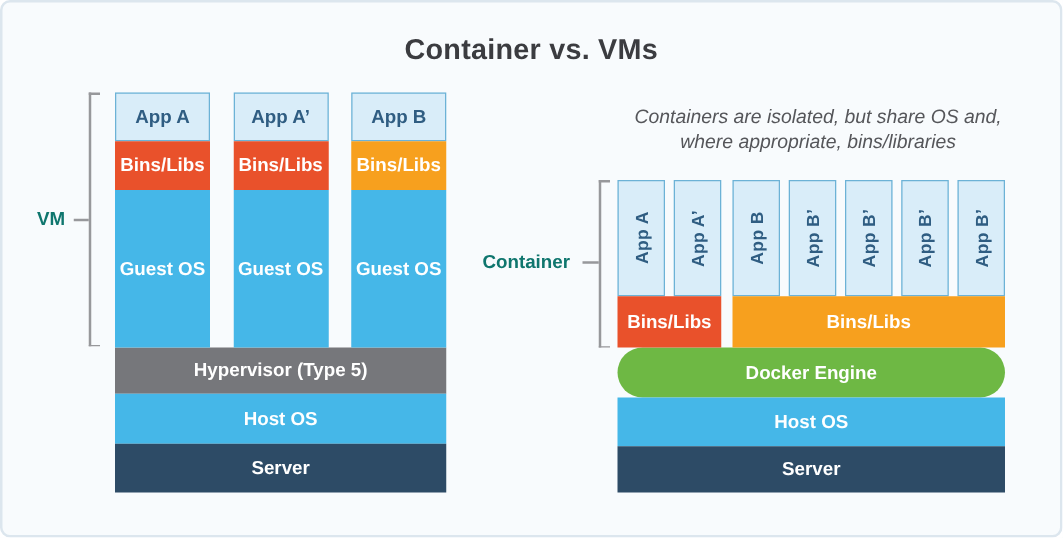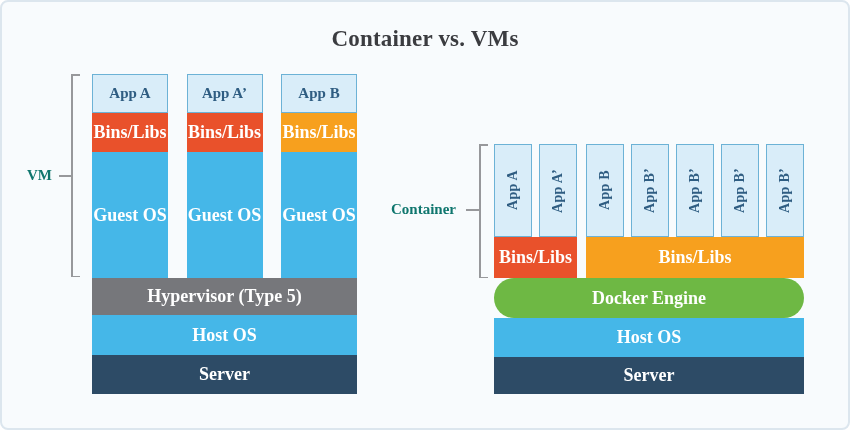--- a/index.html
+++ b/index.html
@@ -1,28 +1,28 @@
 <!DOCTYPE html>
 <html><head>
 <meta charset="utf-8">
 <style>
   html,body{margin:0;padding:0;background:#ffffff;}
   .canvas{
     position:relative;width:850px;height:430px;box-sizing:border-box;
     background:#f8fbfd;border:2px solid #dce6ee;border-radius:8px;
-    font-family:Liberation Serif, serif;overflow:hidden;
+    font-family:Liberation Sans, sans-serif;overflow:hidden;
   }
   .title{
     position:absolute;top:24px;left:0;right:0;text-align:center;
     font-size:23px;font-weight:700;color:#3b3c40;letter-spacing:.2px;
   }
   
   .block{
     display:flex;align-items:center;justify-content:center;
-    color:#ffffff;font-weight:700;font-size:18px;
+    color:#ffffff;font-weight:700;font-size:15px;
   }
   
   .vm-diagram{position:absolute;left:90px;top:72px;width:265px;}
   .vm-columns{display:flex;justify-content:space-between;}
   .vm-col{width:76px;display:flex;flex-direction:column;}
   .vm-app{
     height:39px;box-sizing:border-box;display:flex;align-items:center;justify-content:center;
     font-weight:600;font-size:15px;color:#2f5d82;
   }
   .vm-bins{height:39px;}
@@ -89,20 +89,24 @@
           <div class="block vm-guest" data-name="guest-os-block" style="background: rgb(69, 183, 232);">Guest OS</div>
         </div>
       </div>
     <div id="vm-layers" data-name="vm-layers">
         <div class="block layer" data-name="hypervisor-layer" style="background: rgb(118, 119, 123);">Hypervisor (Type 5)</div>
         <div class="block layer" data-name="host-os-layer" style="background: rgb(69, 183, 232);">Host OS</div>
         <div class="block layer" data-name="server-layer" style="background: rgb(45, 75, 102);">Server</div>
       </div>
   </div>
 
+  <div class="annotation" data-name="container-annotation">
+    <div data-name="annotation-line1">Containers are isolated, but share OS and,</div>
+    <div data-name="annotation-line2">where appropriate, bins/libraries</div>
+  </div>
 
   <div class="bracket-label container-label" data-name="container-bracket-label">Container</div>
   <div class="bk" data-name="container-bracket-line" style="left:477px;top:142px;width:1.5px;height:134px;"></div>
   <div class="bk" data-name="container-bracket-tick-top" style="left:477px;top:142px;width:9px;height:1.5px;"></div>
   <div class="bk" data-name="container-bracket-tick-bottom" style="left:477px;top:274.5px;width:9px;height:1.5px;"></div>
   <div class="bk" data-name="container-bracket-dash" style="left:464px;top:207px;width:13px;height:1.5px;"></div>
 
   <div class="container-diagram" data-name="container-stack">
     <div id="container-groups" class="cgroups" data-name="container-groups">
         <div class="cgroup" data-name="container-group">

